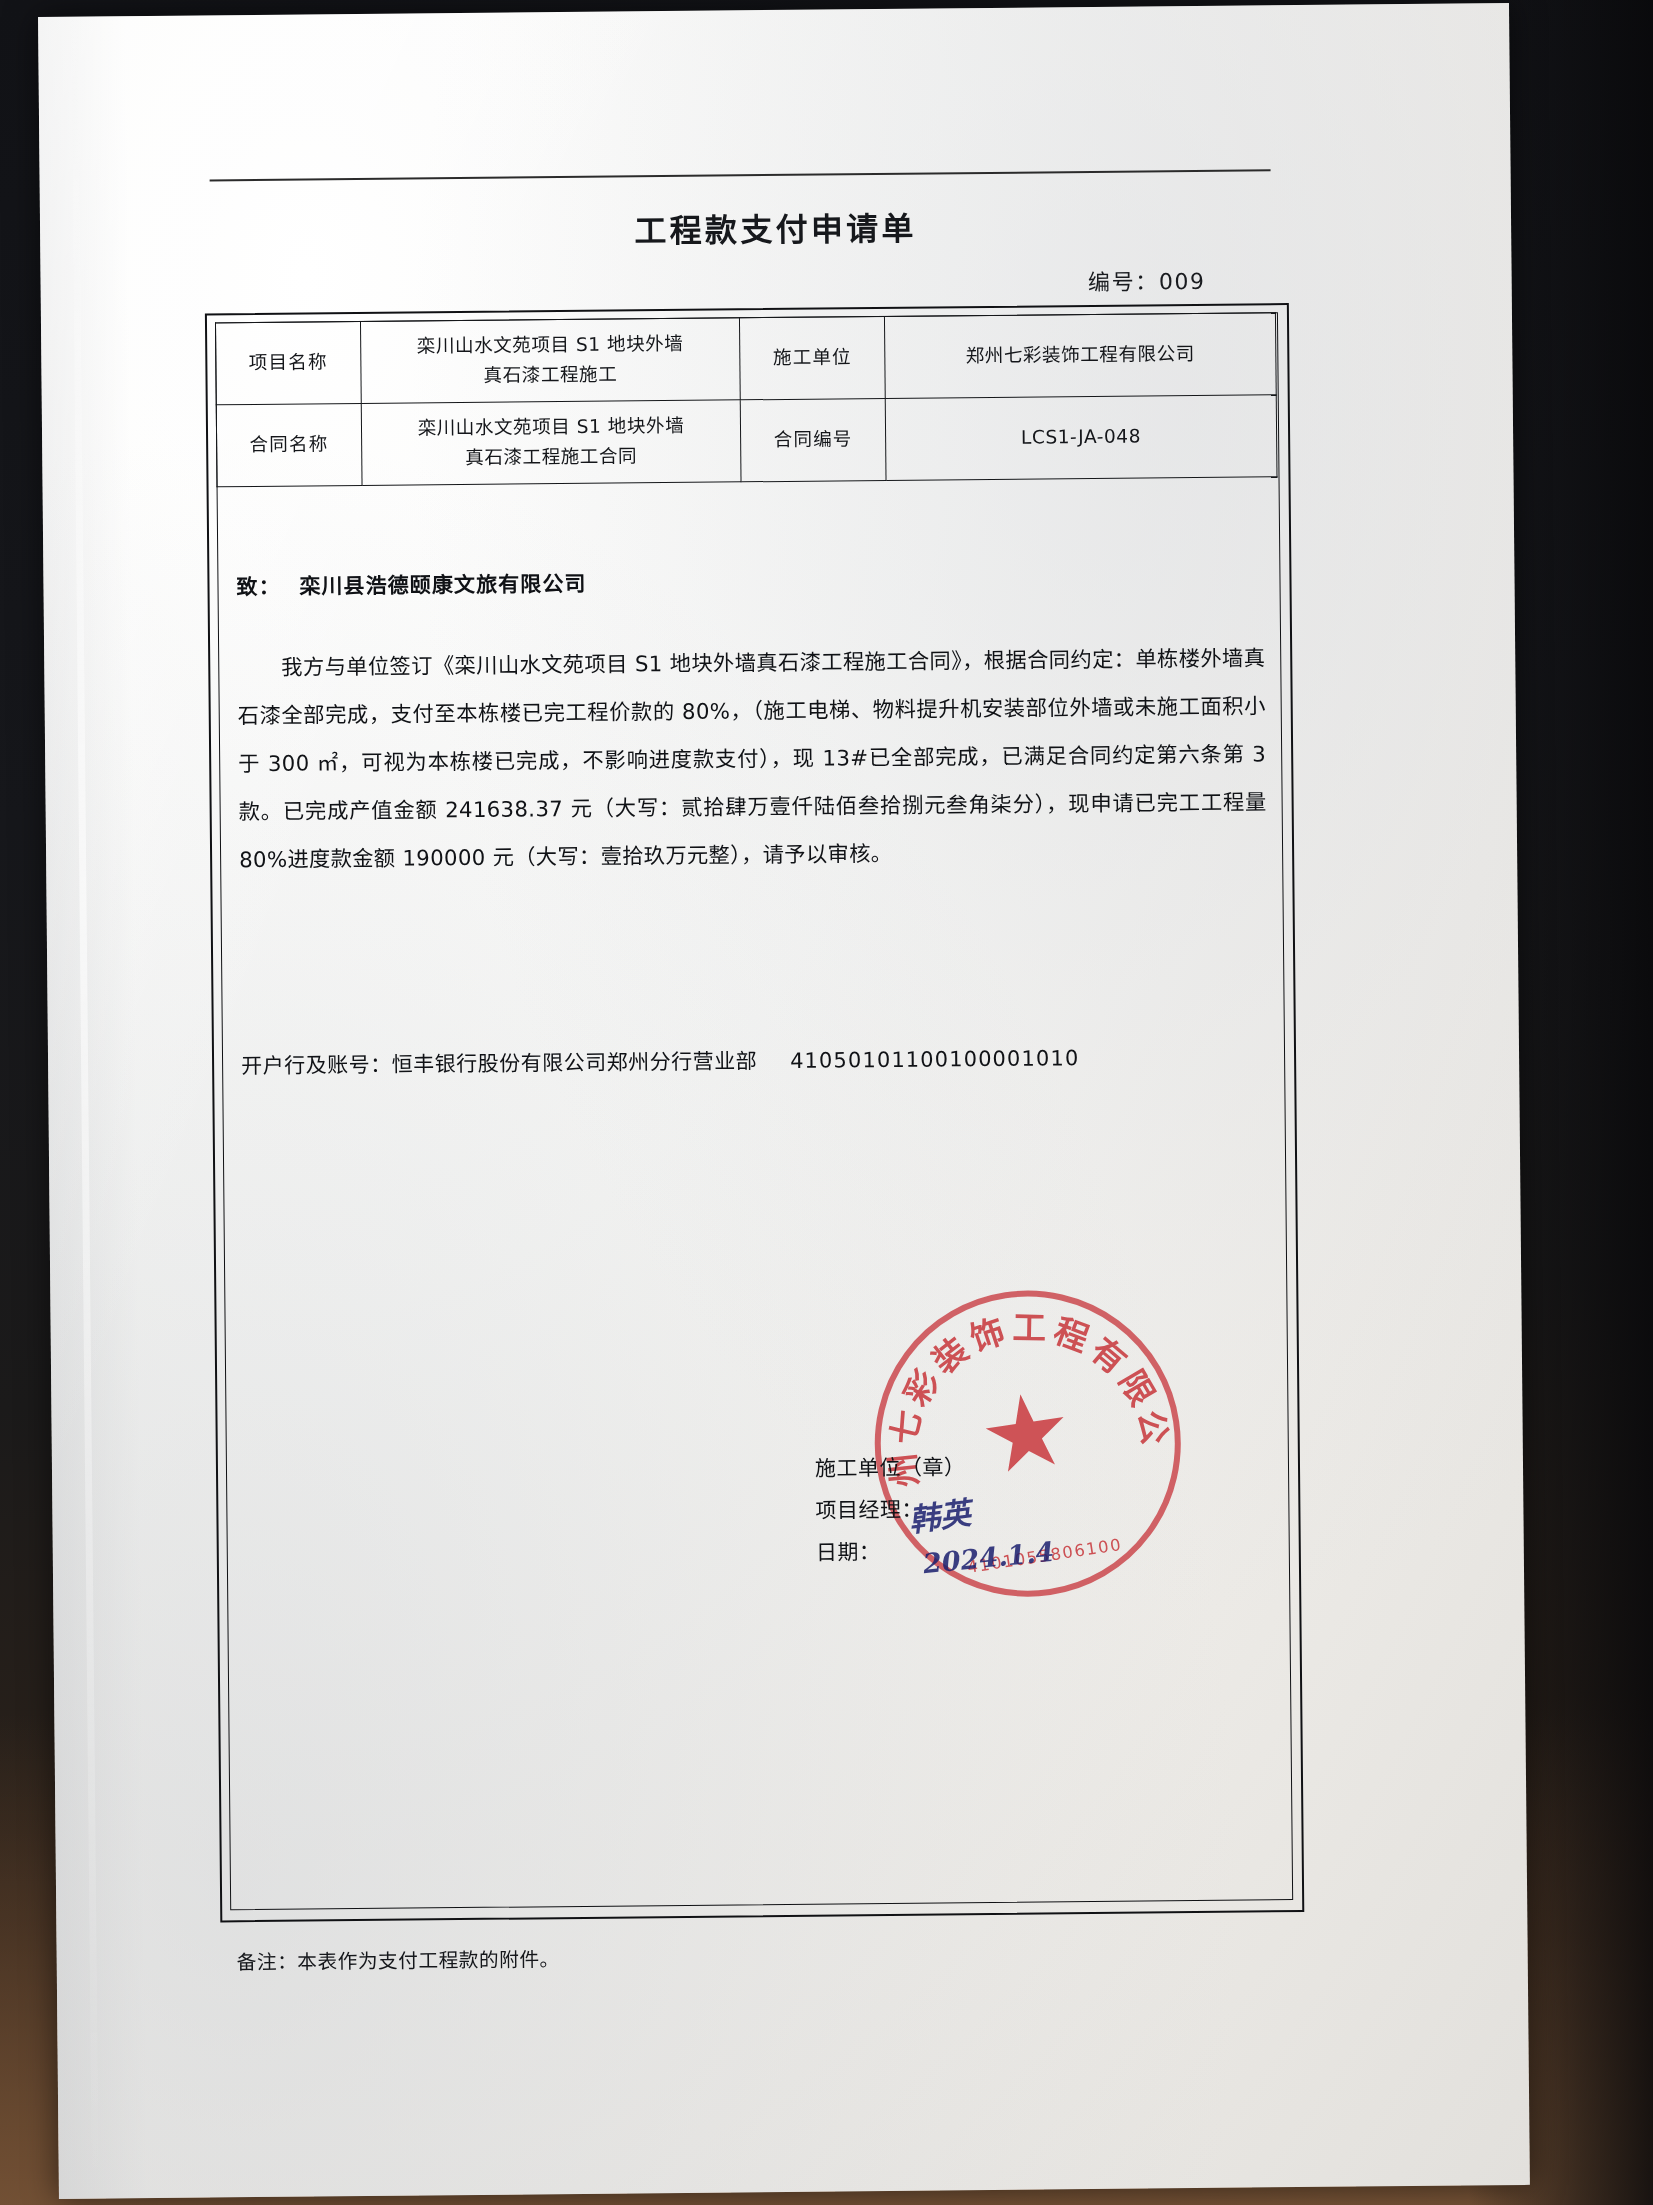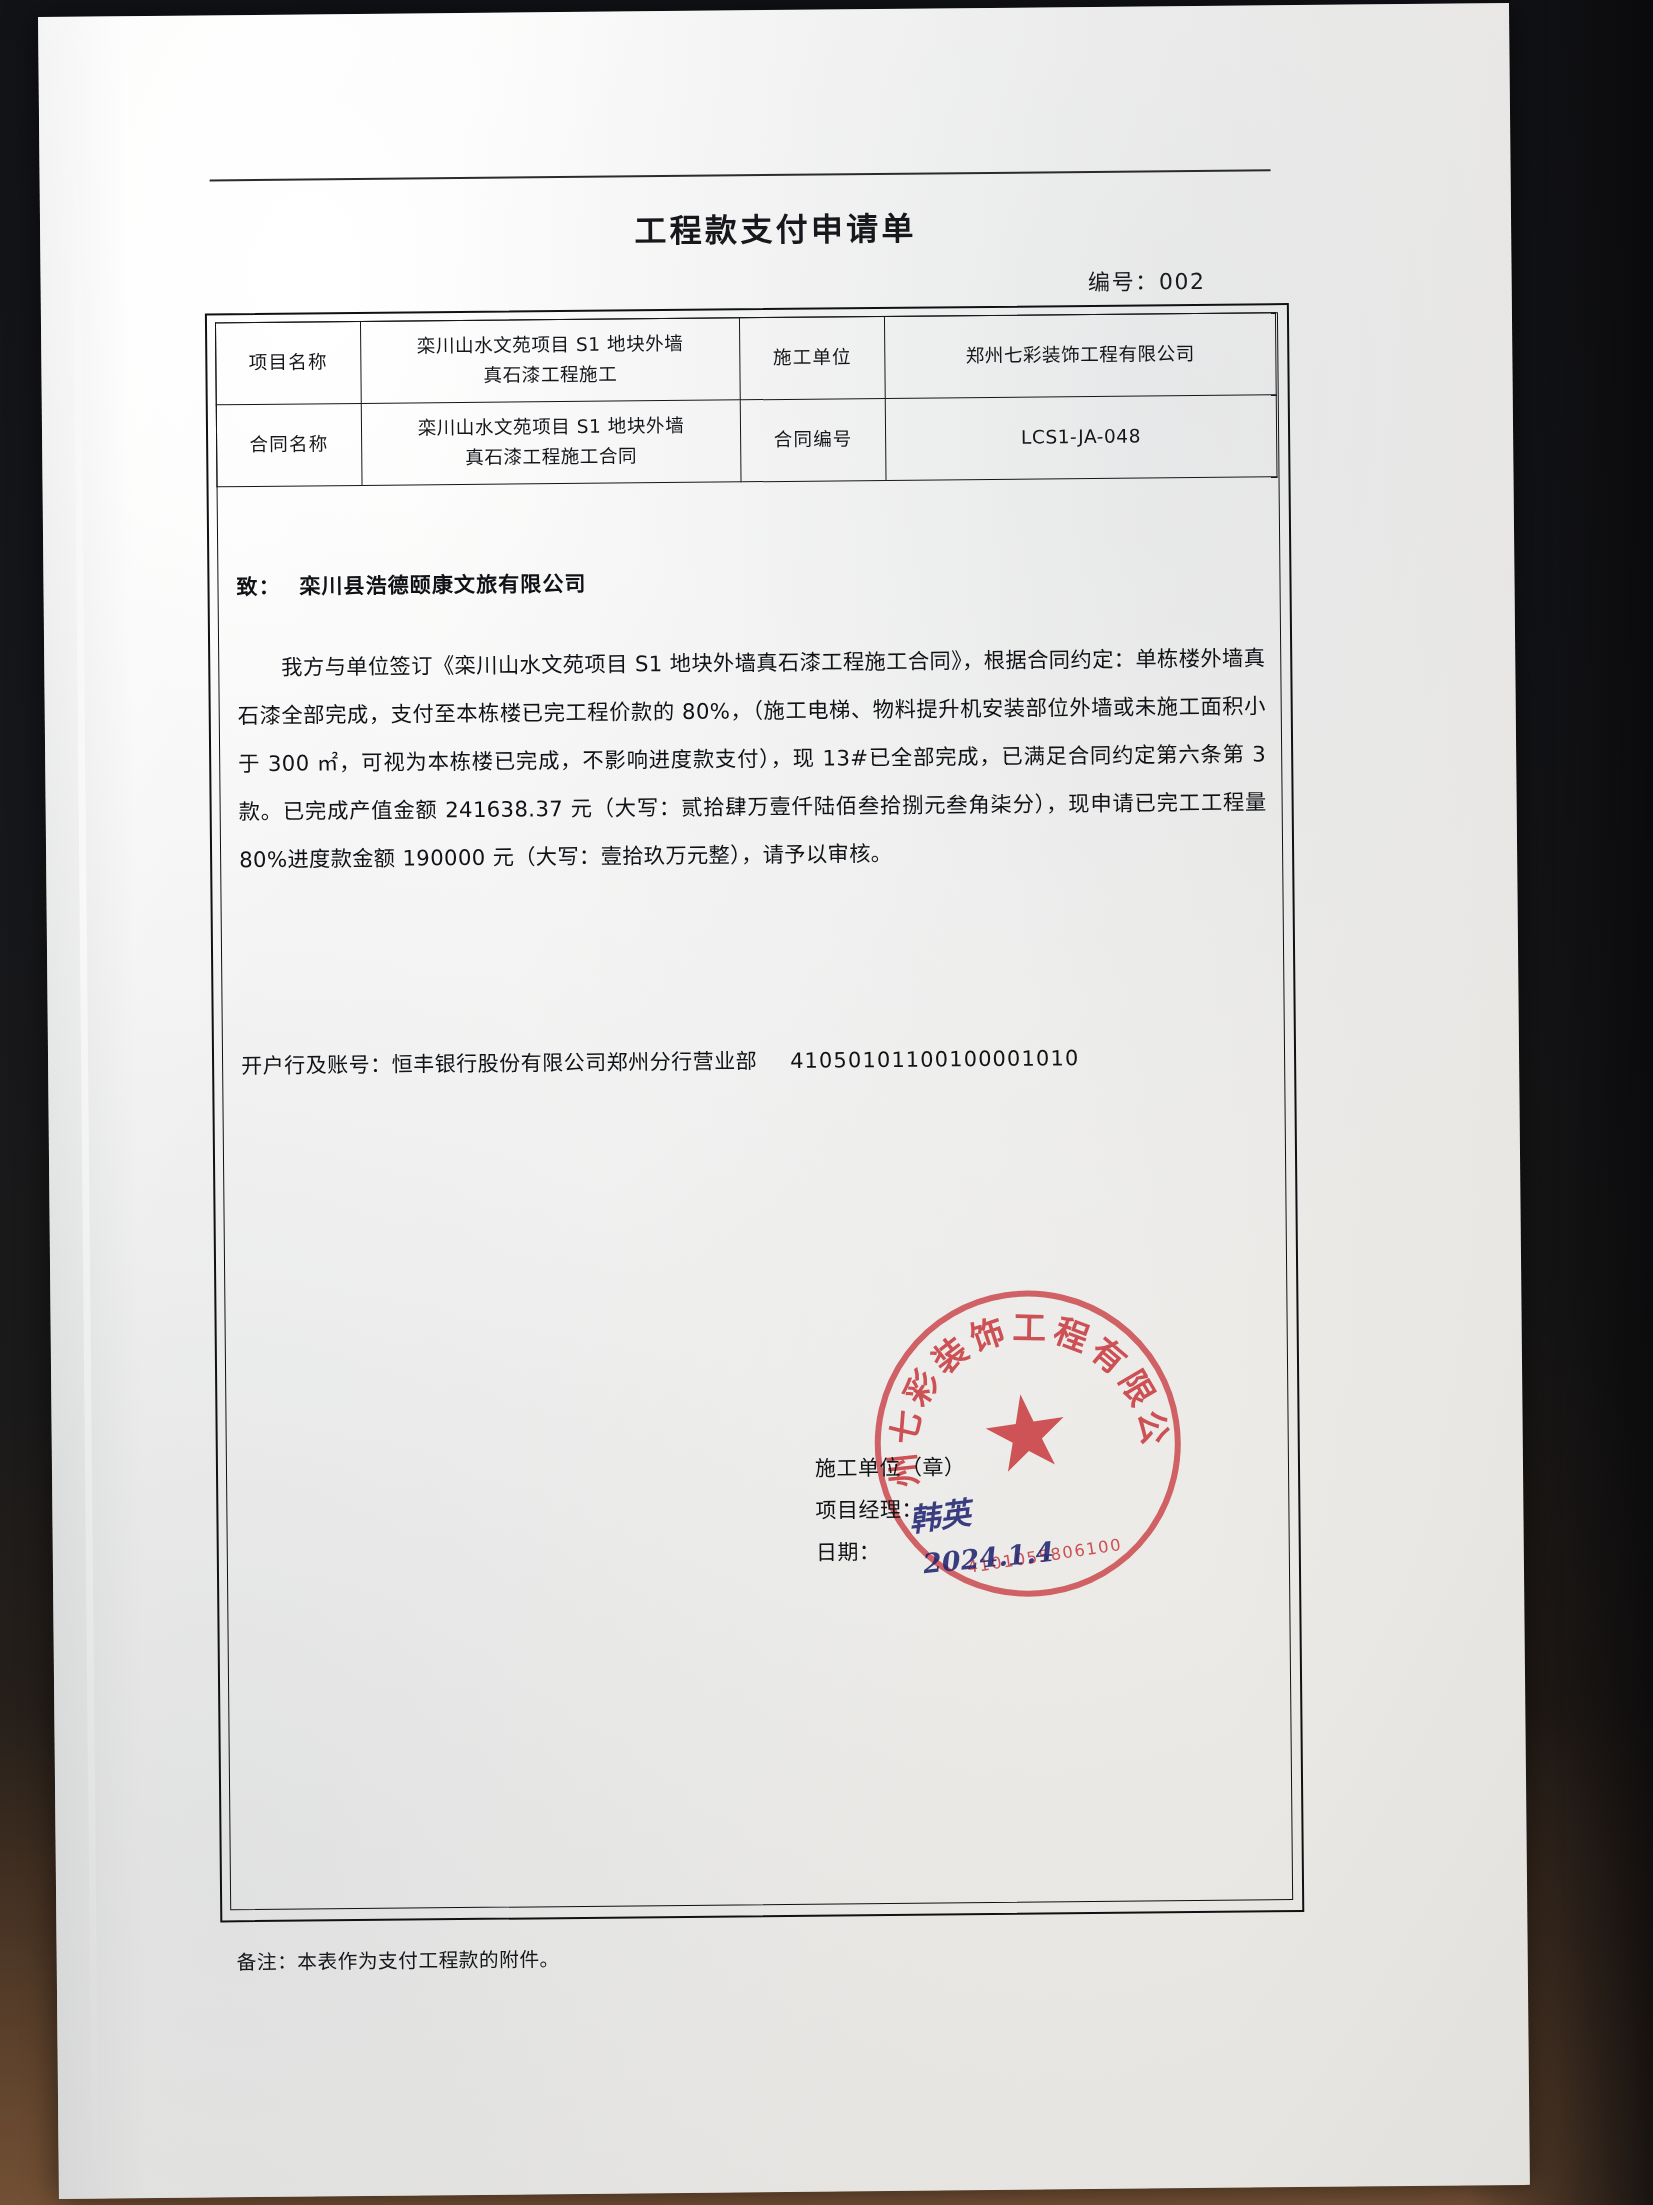--- a/index.html
+++ b/index.html
@@ -306,21 +306,21 @@
 <div id="paper">
   <div id="paper-inner">
 
     <div class="crease" style="left:33px; top:0; width:6.6px; height:2182px; background:linear-gradient(180deg,rgba(255,255,255,0) 0%,rgba(255,255,255,0.6) 40%,rgba(255,255,255,0) 100%);"></div>
 
     <div class="top-rule"></div>
 
     <div class="doc-title">工程款支付申请单</div>
 
     <div class="doc-number">
-      <span>编号：</span><span>002</span>
+      <span>编号：</span><span>009</span>
     </div>
 
     <div class="frame-outer"></div>
     <div class="frame-inner"></div>
 
     <table class="info-table">
       <tbody>
         <tr>
           <td class="cell-label">项目名称</td>
           <td class="cell-long two-line">

